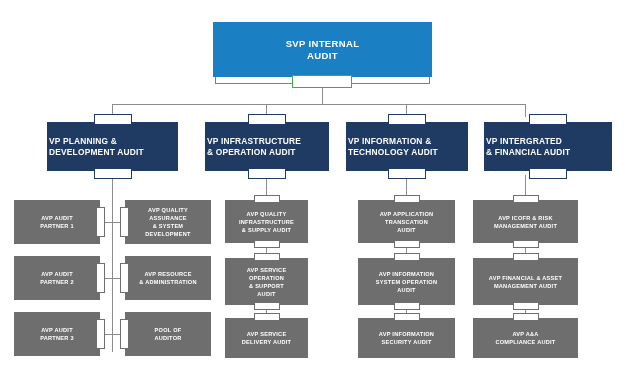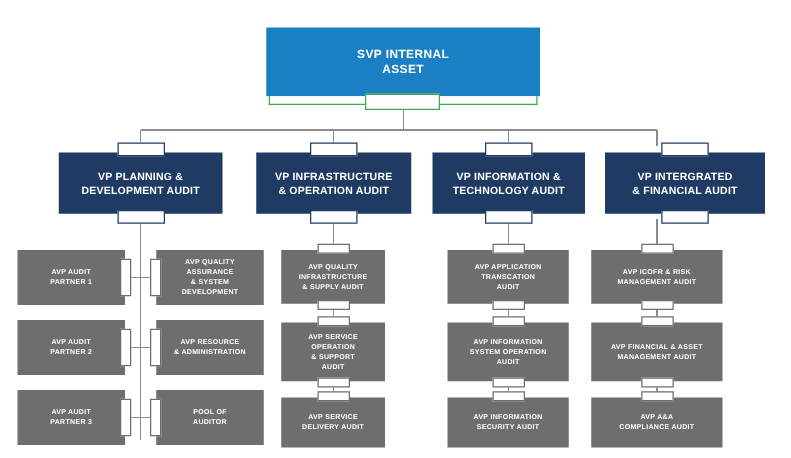--- a/index.html
+++ b/index.html
@@ -83,21 +83,20 @@
     position: absolute;
     height: 49px;
     background: #1F3A63;
     box-sizing: border-box;
   }
   .navy-label {
     position: absolute;
     left: 2px; right: 2px;
     top: 50%;
     transform: translateY(-50%);
-    text-align: center;
     color: #ffffff;
     font-size: 8.4px;
     font-weight: bold;
     letter-spacing: 0.2px;
     line-height: 11px;
     white-space: pre-line;
   }
   
   .navy-tab {
     position: absolute;
@@ -190,21 +189,21 @@
       <path d="M406.5 305 L406.5 318"></path>
 
       <path d="M525.5 175 L525.5 200"></path>
       <path d="M525.5 243 L525.5 258"></path>
       <path d="M525.5 305 L525.5 318"></path>
     </g>
   </svg>
 
   <div class="root-node">
     <div class="root-label">SVP INTERNAL
-ASSET</div>
+AUDIT</div>
   </div>
   <div class="root-greenbar"></div>
   <div class="root-green-tab"></div>
 
   <div class="navy-node" style="left:47px; top:122px; width:131px;">
     <div class="navy-tab top"></div>
     <div class="navy-label">VP PLANNING &amp;
 DEVELOPMENT AUDIT</div>
     <div class="navy-tab bot"></div>
   </div>

